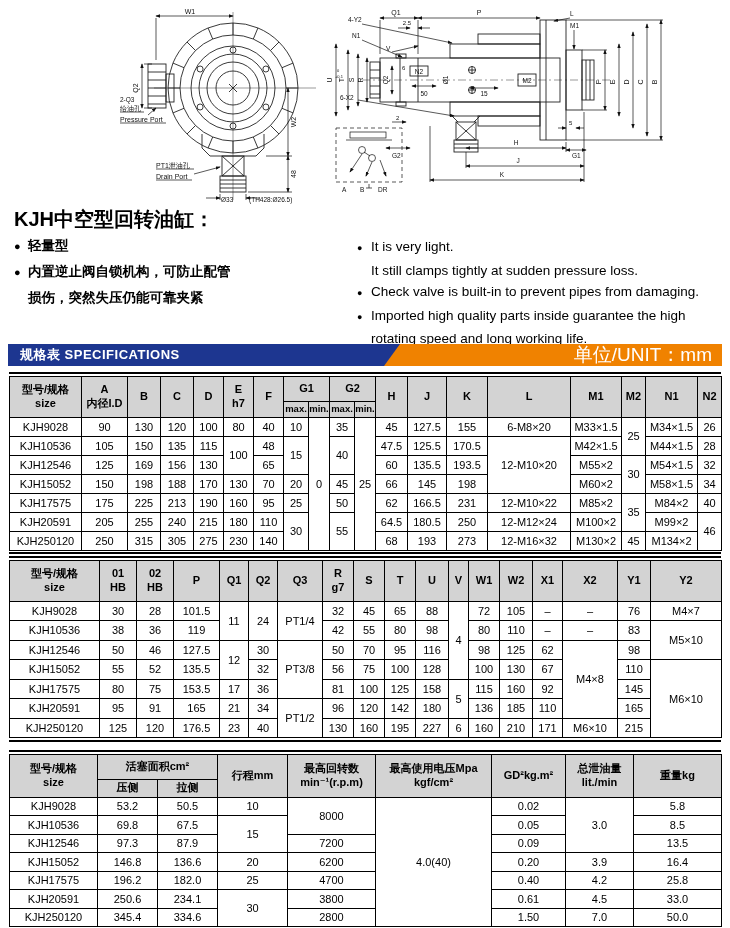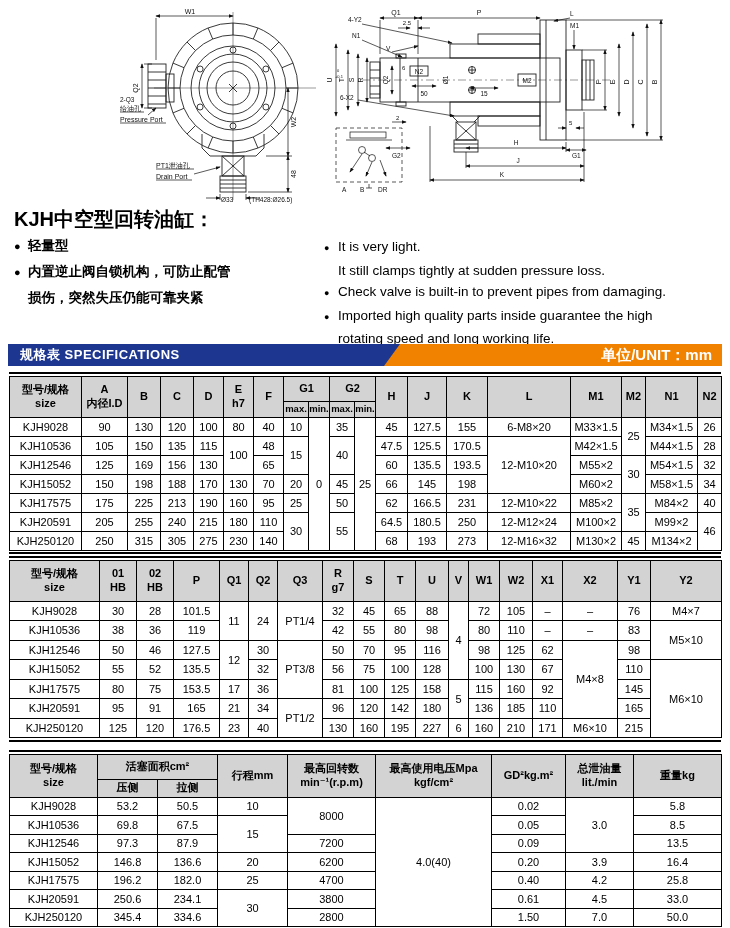--- a/index.html
+++ b/index.html
@@ -7,34 +7,34 @@
        font-family:"Liberation Sans","DejaVu Sans",sans-serif;color:#000;}
   .drawings{position:absolute;top:0;left:0;width:730px;height:204px;}
   svg{position:absolute;}
   svg text{font-family:"Liberation Sans","DejaVu Sans",sans-serif;fill:#111;}
   .dln{stroke:#222;stroke-width:0.9;fill:none;}
   .thin{stroke:#333;stroke-width:0.5;fill:none;}
   .dim{stroke:#111;stroke-width:0.7;fill:none;}
   
   .intro-title{position:absolute;top:206px;left:14px;font-size:20px;font-weight:700;}
   .cn-bullets{position:absolute;top:233px;left:14px;font-size:13.5px;font-weight:700;line-height:25px;}
-  .en-bullets{position:absolute;top:236px;left:324px;font-size:13.5px;font-weight:400;line-height:21.5px;}
+  .en-bullets{position:absolute;top:236px;left:357px;font-size:13.5px;font-weight:400;line-height:21.5px;}
   .b-line{white-space:nowrap;}
   .b-line .dot{display:inline-block;width:14px;}
   .b-line.cont{padding-left:14px;}
   .cn-bullets .b-line.bullet .dot::before{content:"●";font-size:11px;}
   .en-bullets .b-line.bullet .dot::before{content:"●";font-size:9px;}
   
   .spec-bar{position:absolute;top:344px;left:8px;width:714px;height:22px;background:#f08200;}
   .spec-blue{position:absolute;left:0;top:0;bottom:0;width:392px;background:#1d3690;
              clip-path:polygon(0 0,100% 0,calc(100% - 16px) 100%,0 100%);
              display:flex;align-items:center;padding-left:12px;box-sizing:border-box;}
   .spec-blue span{color:#fff;font-size:13px;font-weight:700;letter-spacing:0.5px;text-align:center;}
   .spec-unit{position:absolute;right:10px;top:0;height:26px;line-height:22px;color:#fff;
-             font-size:15px;font-weight:700;}
+             font-size:19px;font-weight:400;}
   
   .tbl-wrap{position:absolute;left:9px;width:712px;border-top:2px solid #000;border-bottom:2px solid #000;padding:1.5px 0;}
   #w1{top:372px;} #w2{top:556px;} #w3{top:750px;}
   table{border-collapse:collapse;table-layout:fixed;width:712px;}
   th,td{border:1px solid #000;text-align:center;vertical-align:middle;padding:0;overflow:hidden;}
   th{background:#d3d3d3;font-size:11px;font-weight:700;line-height:1.25;}
   td{font-size:11px;background:#fff;}
   #t1 thead tr:first-child th{height:24px;} #t1 thead tr:last-child th{height:15px;font-size:9.5px;}
   #t1 td{height:18px;}
   #t2 th{height:40px;} #t2 td{height:18.5px;}

